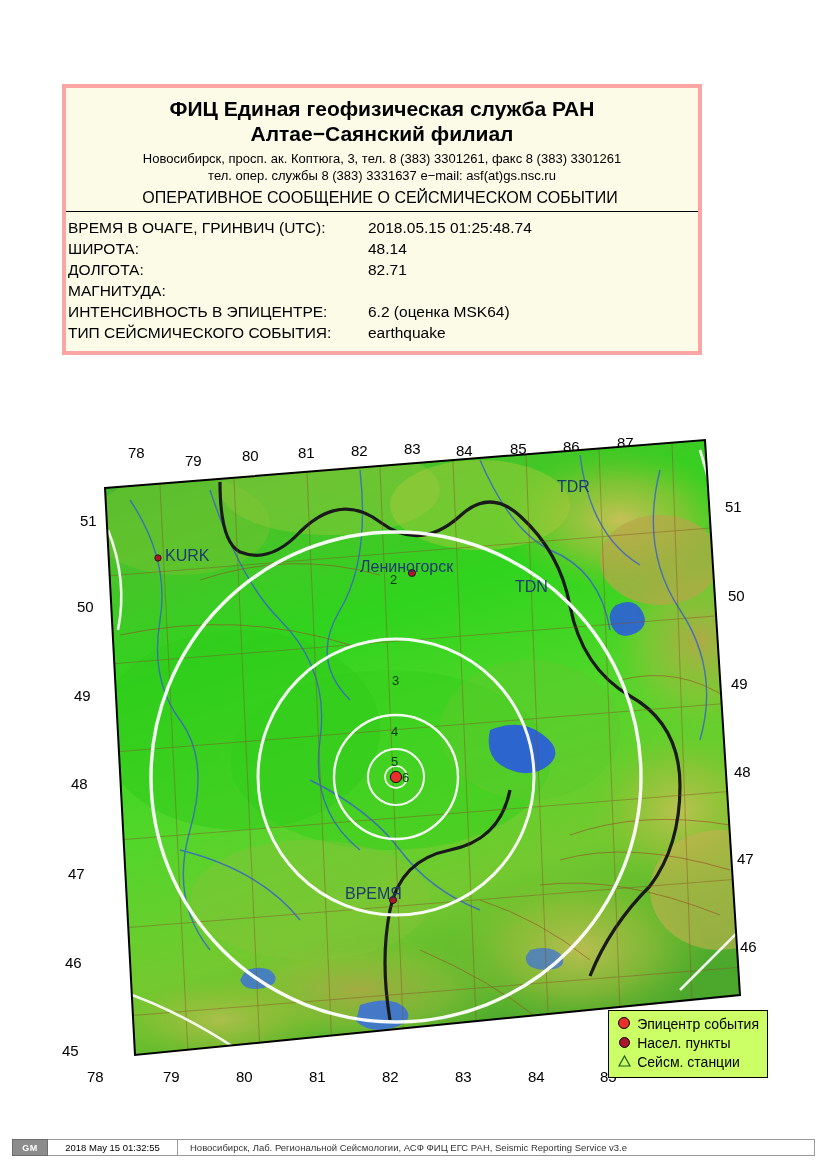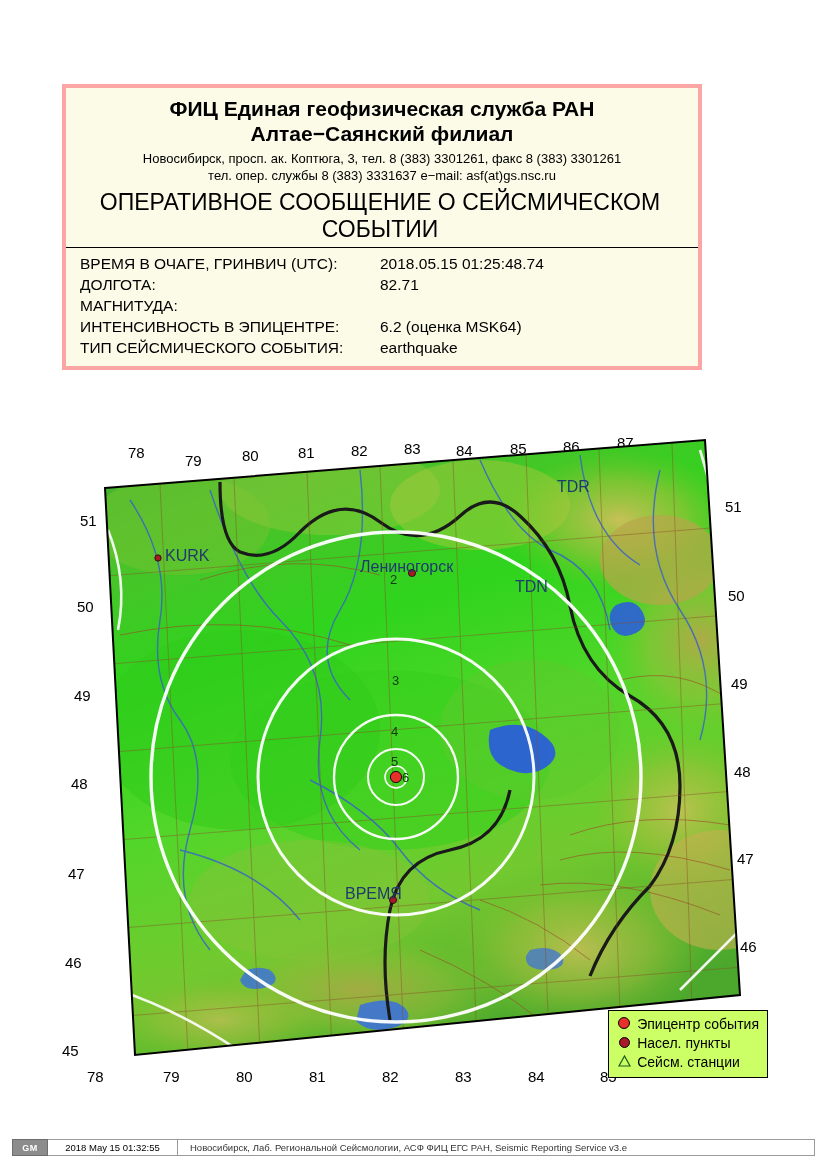--- a/index.html
+++ b/index.html
@@ -35,27 +35,27 @@
   }
   .report-contact {
     text-align: center;
     font-size: 13px;
     line-height: 17px;
     color: #000;
     padding-top: 4px;
   }
   .report-subtitle {
     text-align: center;
-    font-size: 23px;
+    font-size: 16px;
     color: #000;
     padding: 5px 4px 4px 0;
     border-bottom: 1px solid #000;
   }
   .params {
-    padding: 5px 0 8px 14px;
+    padding: 5px 0 8px 2px;
   }
   .param-row {
     display: flex;
     font-size: 15.5px;
     line-height: 21px;
     color: #000;
   }
   .param-label {
     width: 300px;
     flex: 0 0 300px;
@@ -190,20 +190,24 @@
   </div>
   <div class="report-contact">
     <div>Новосибирск, просп. ак. Коптюга, 3, тел. 8 (383) 3301261, факс 8 (383) 3301261</div>
     <div>тел. опер. службы 8 (383) 3331637  e−mail: asf(at)gs.nsc.ru</div>
   </div>
   <div class="report-subtitle">ОПЕРАТИВНОЕ СООБЩЕНИЕ О СЕЙСМИЧЕСКОМ СОБЫТИИ</div>
   <div class="params">
     <div class="param-row">
       <div class="param-label">ВРЕМЯ В ОЧАГЕ, ГРИНВИЧ (UTC):</div>
       <div class="param-value">2018.05.15 01:25:48.74</div>
+    </div>
+    <div class="param-row">
+      <div class="param-label">ШИРОТА:</div>
+      <div class="param-value">48.14</div>
     </div>
     <div class="param-row">
       <div class="param-label">ДОЛГОТА:</div>
       <div class="param-value">82.71</div>
     </div>
     <div class="param-row">
       <div class="param-label">МАГНИТУДА:</div>
     </div>
     <div class="param-row">
       <div class="param-label">ИНТЕНСИВНОСТЬ В ЭПИЦЕНТРЕ:</div>

